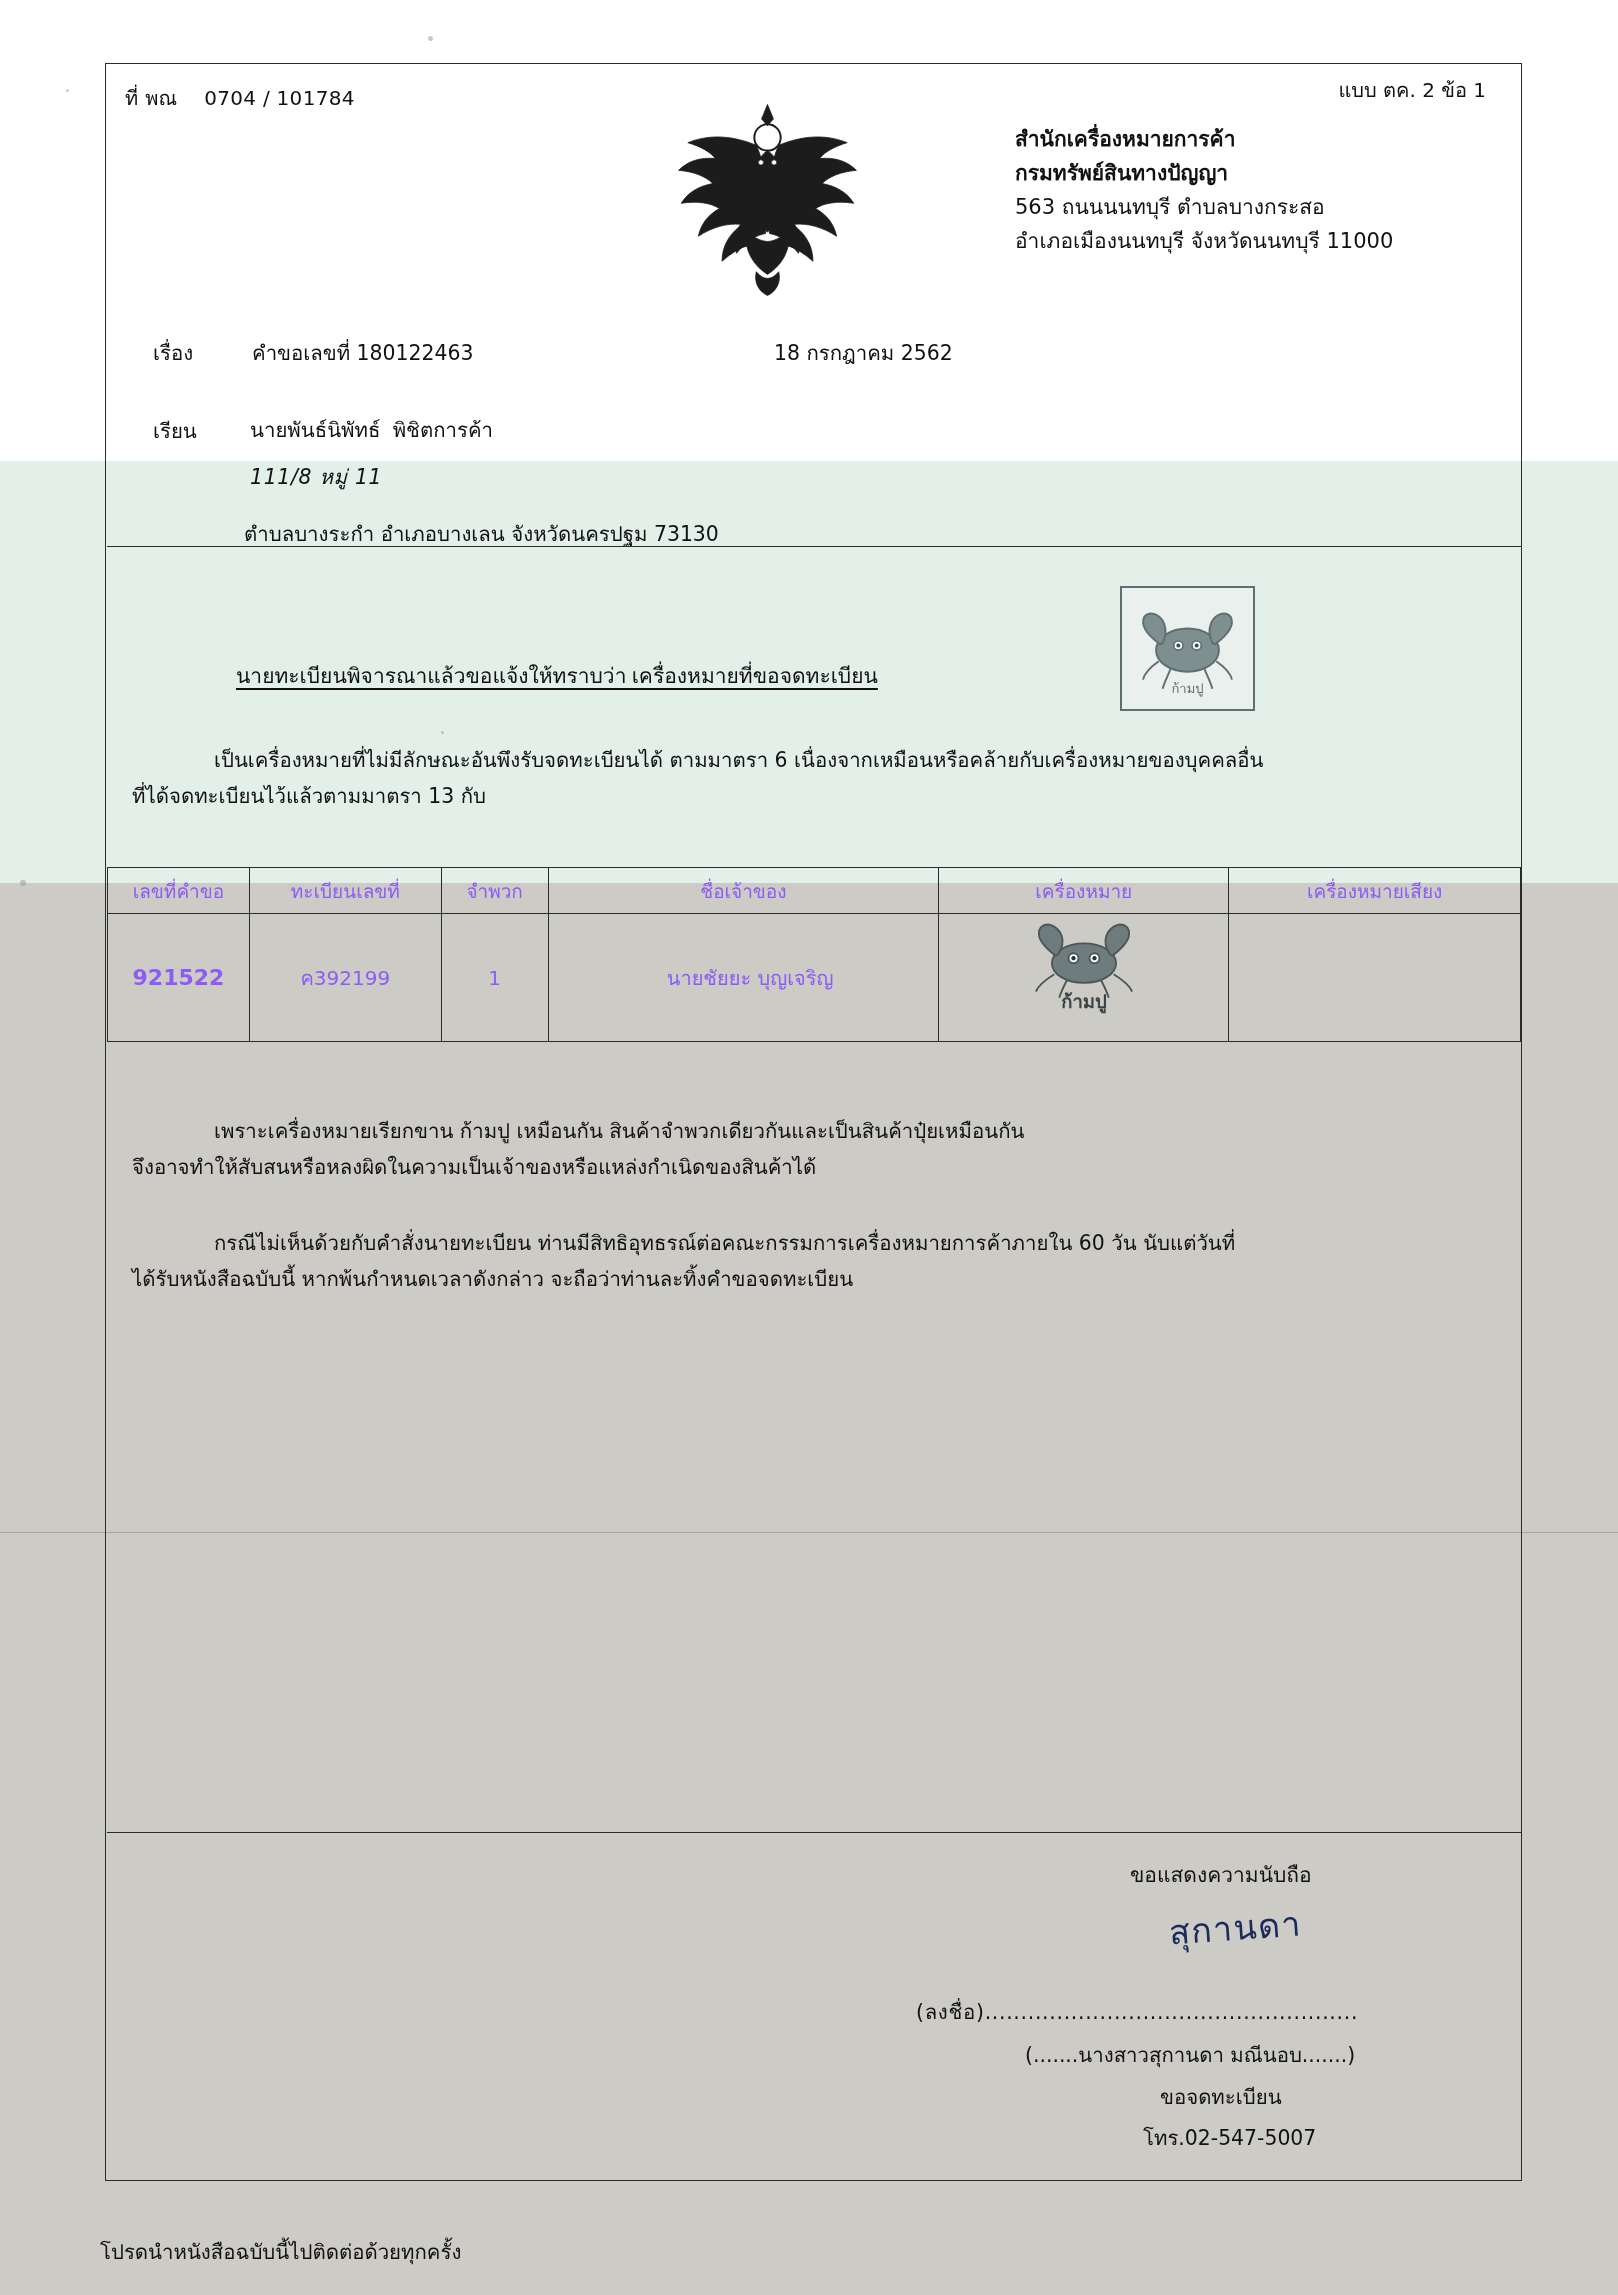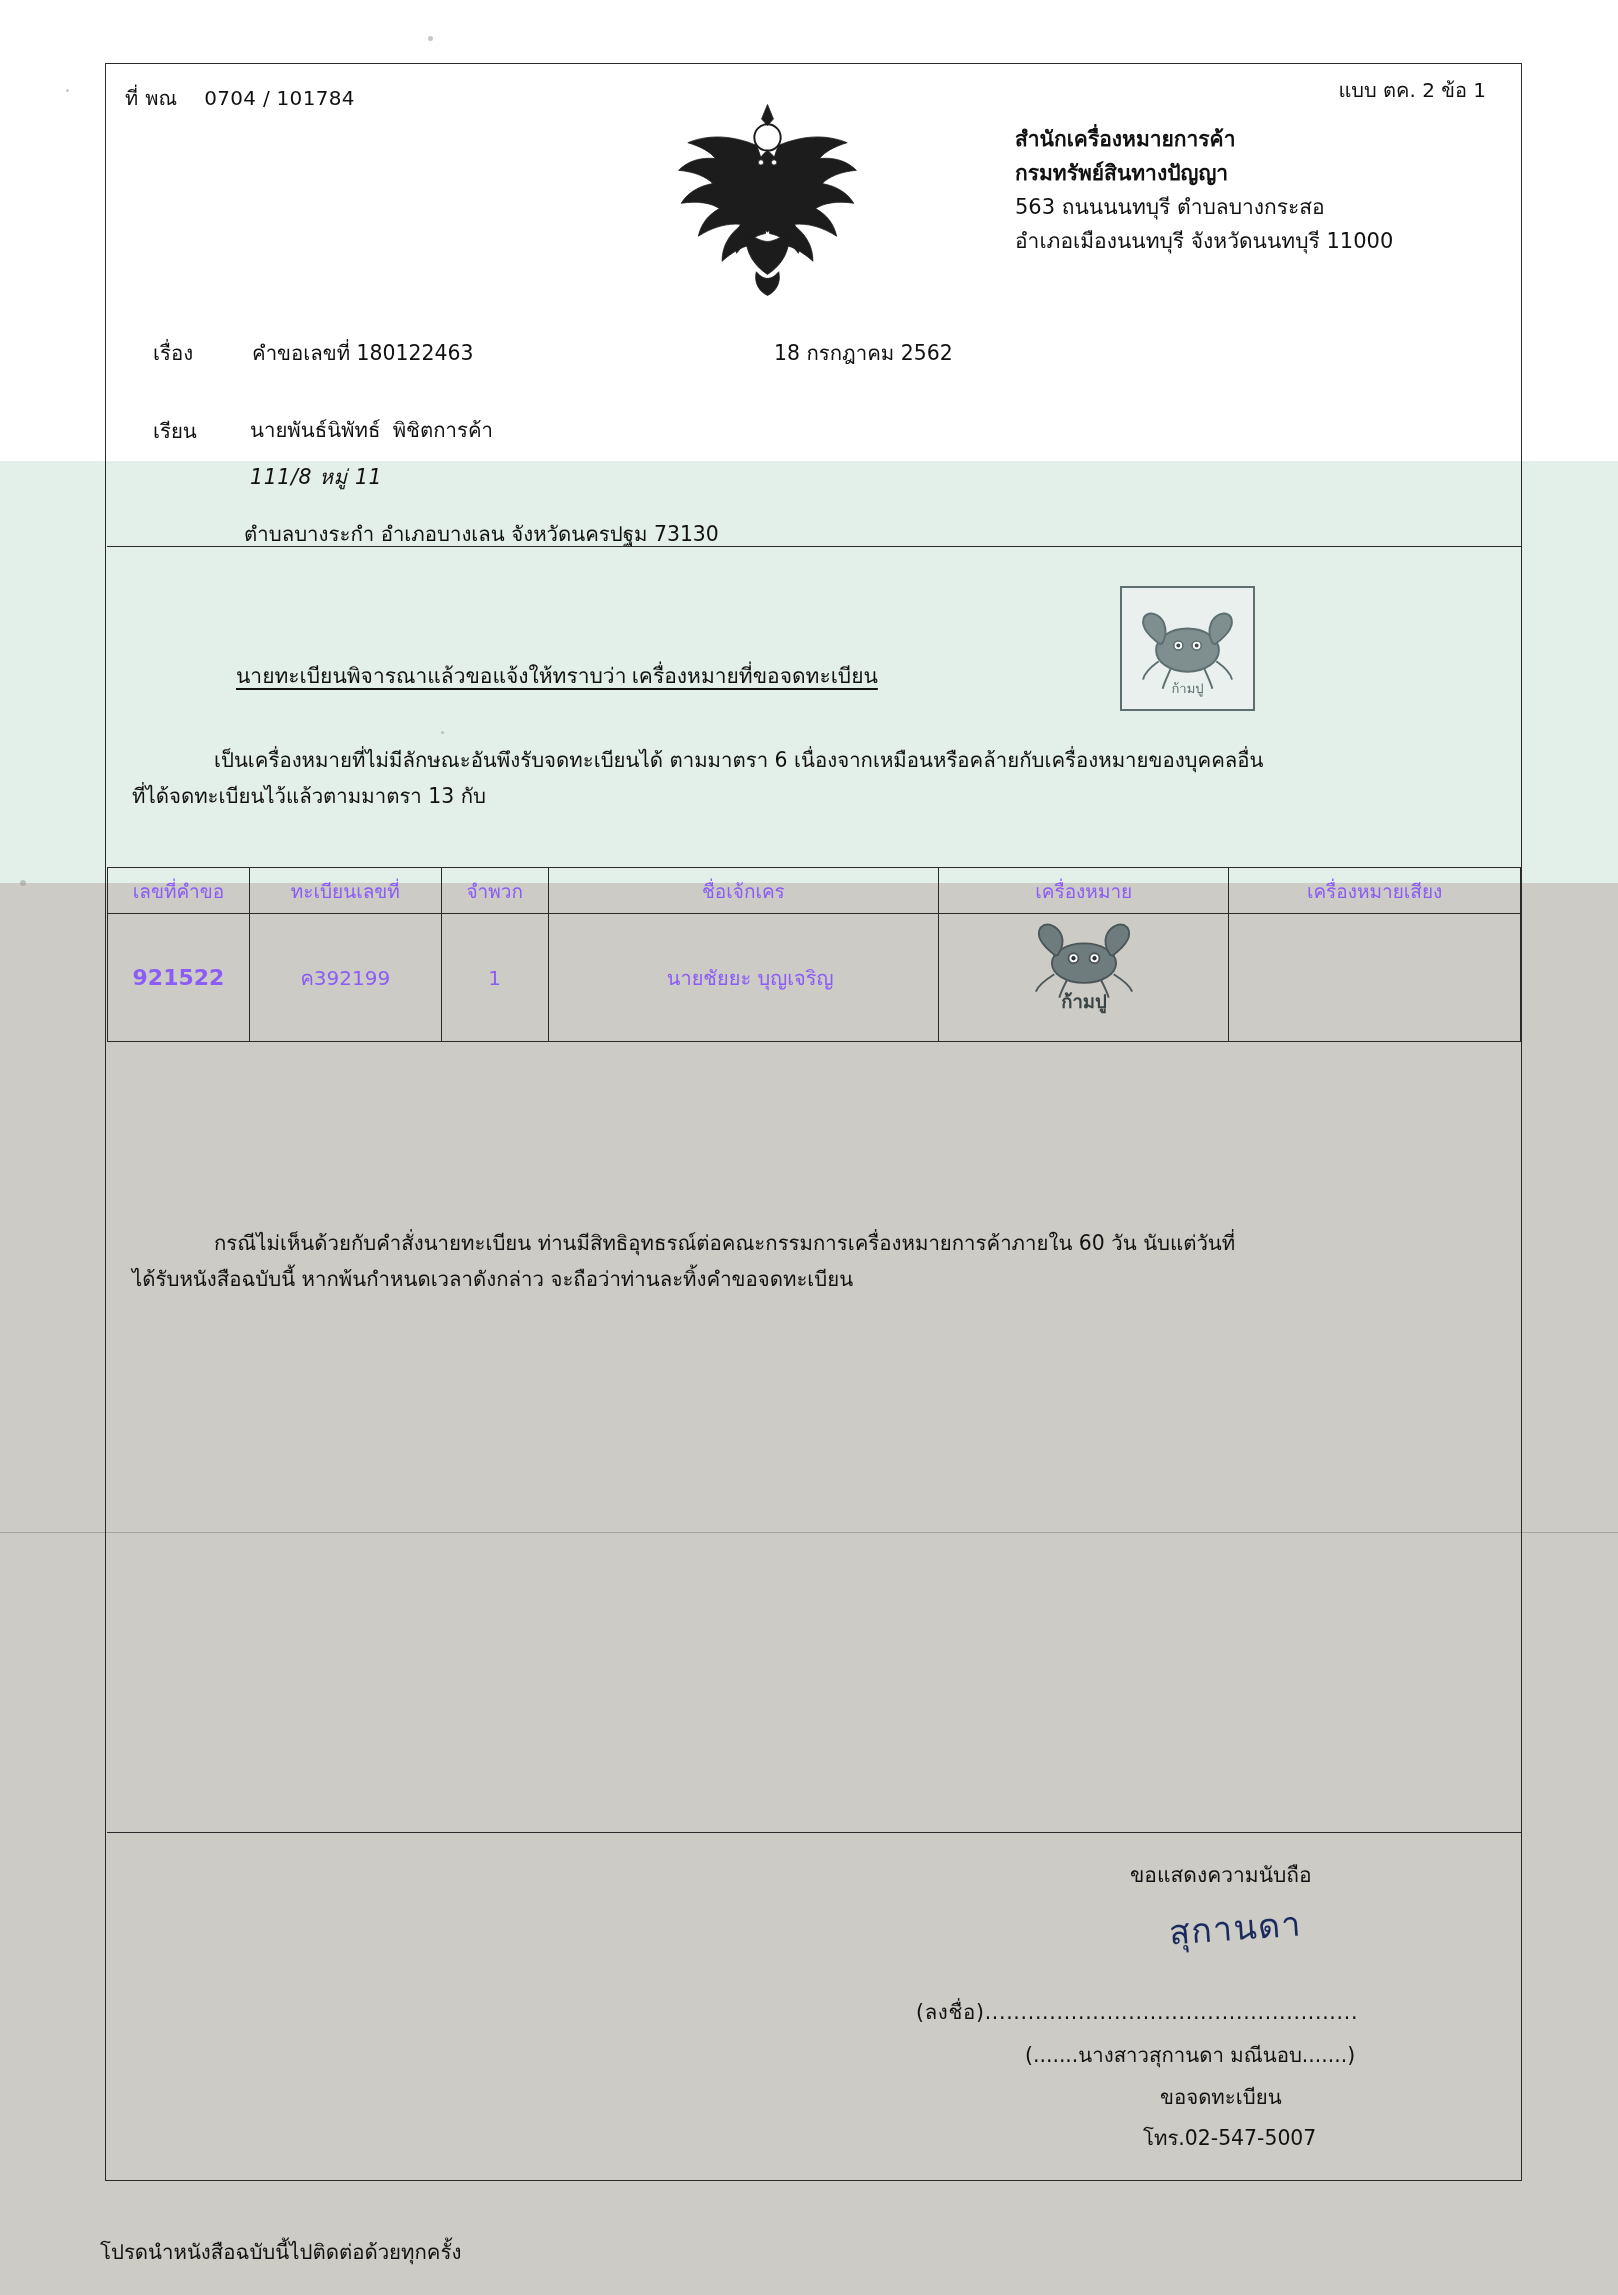--- a/index.html
+++ b/index.html
@@ -372,21 +372,21 @@
     <div class="indent">เป็นเครื่องหมายที่ไม่มีลักษณะอันพึงรับจดทะเบียนได้ ตามมาตรา 6 เนื่องจากเหมือนหรือคล้ายกับเครื่องหมายของบุคคลอื่น</div>
     <div>ที่ได้จดทะเบียนไว้แล้วตามมาตรา 13 กับ</div>
   </div>
 
   <table class="tbl thai">
     <thead>
       <tr>
         <th class="c1">เลขที่คำขอ</th>
         <th class="c2">ทะเบียนเลขที่</th>
         <th class="c3">จำพวก</th>
-        <th class="c4">ชื่อเจ้กเคร</th>
+        <th class="c4">ชื่อเจ้าของ</th>
         <th class="c5">เครื่องหมาย</th>
         <th class="c6">เครื่องหมายเสียง</th>
       </tr>
     </thead>
     <tbody>
       <tr>
         <td class="td-no">921522</td>
         <td>ค392199</td>
         <td>1</td>
         <td class="td-owner">นายชัยยะ  บุญเจริญ</td>
@@ -408,20 +408,24 @@
               <circle cx="137" cy="70" r="3.5" fill="#2b3234"></circle>
               <text x="120" y="150" text-anchor="middle" font-size="30" font-weight="bold" fill="#3a4345" font-family="DejaVu Sans, sans-serif">ก้ามปู</text>
             </svg>
           </div>
         </td>
         <td></td>
       </tr>
     </tbody>
   </table>
 
+  <div class="body-p2 thai">
+    <div class="indent">เพราะเครื่องหมายเรียกขาน ก้ามปู เหมือนกัน สินค้าจำพวกเดียวกันและเป็นสินค้าปุ๋ยเหมือนกัน</div>
+    <div>จึงอาจทำให้สับสนหรือหลงผิดในความเป็นเจ้าของหรือแหล่งกำเนิดของสินค้าได้</div>
+  </div>
 
   <div class="body-p3 thai">
     <div class="indent">กรณีไม่เห็นด้วยกับคำสั่งนายทะเบียน ท่านมีสิทธิอุทธรณ์ต่อคณะกรรมการเครื่องหมายการค้าภายใน 60 วัน นับแต่วันที่</div>
     <div>ได้รับหนังสือฉบับนี้ หากพ้นกำหนดเวลาดังกล่าว จะถือว่าท่านละทิ้งคำขอจดทะเบียน</div>
   </div>
 
   <div class="divider-2"></div>
 
   <div class="sig-respect thai">ขอแสดงความนับถือ</div>
   <div class="sig-script thai">สุกานดา</div>

